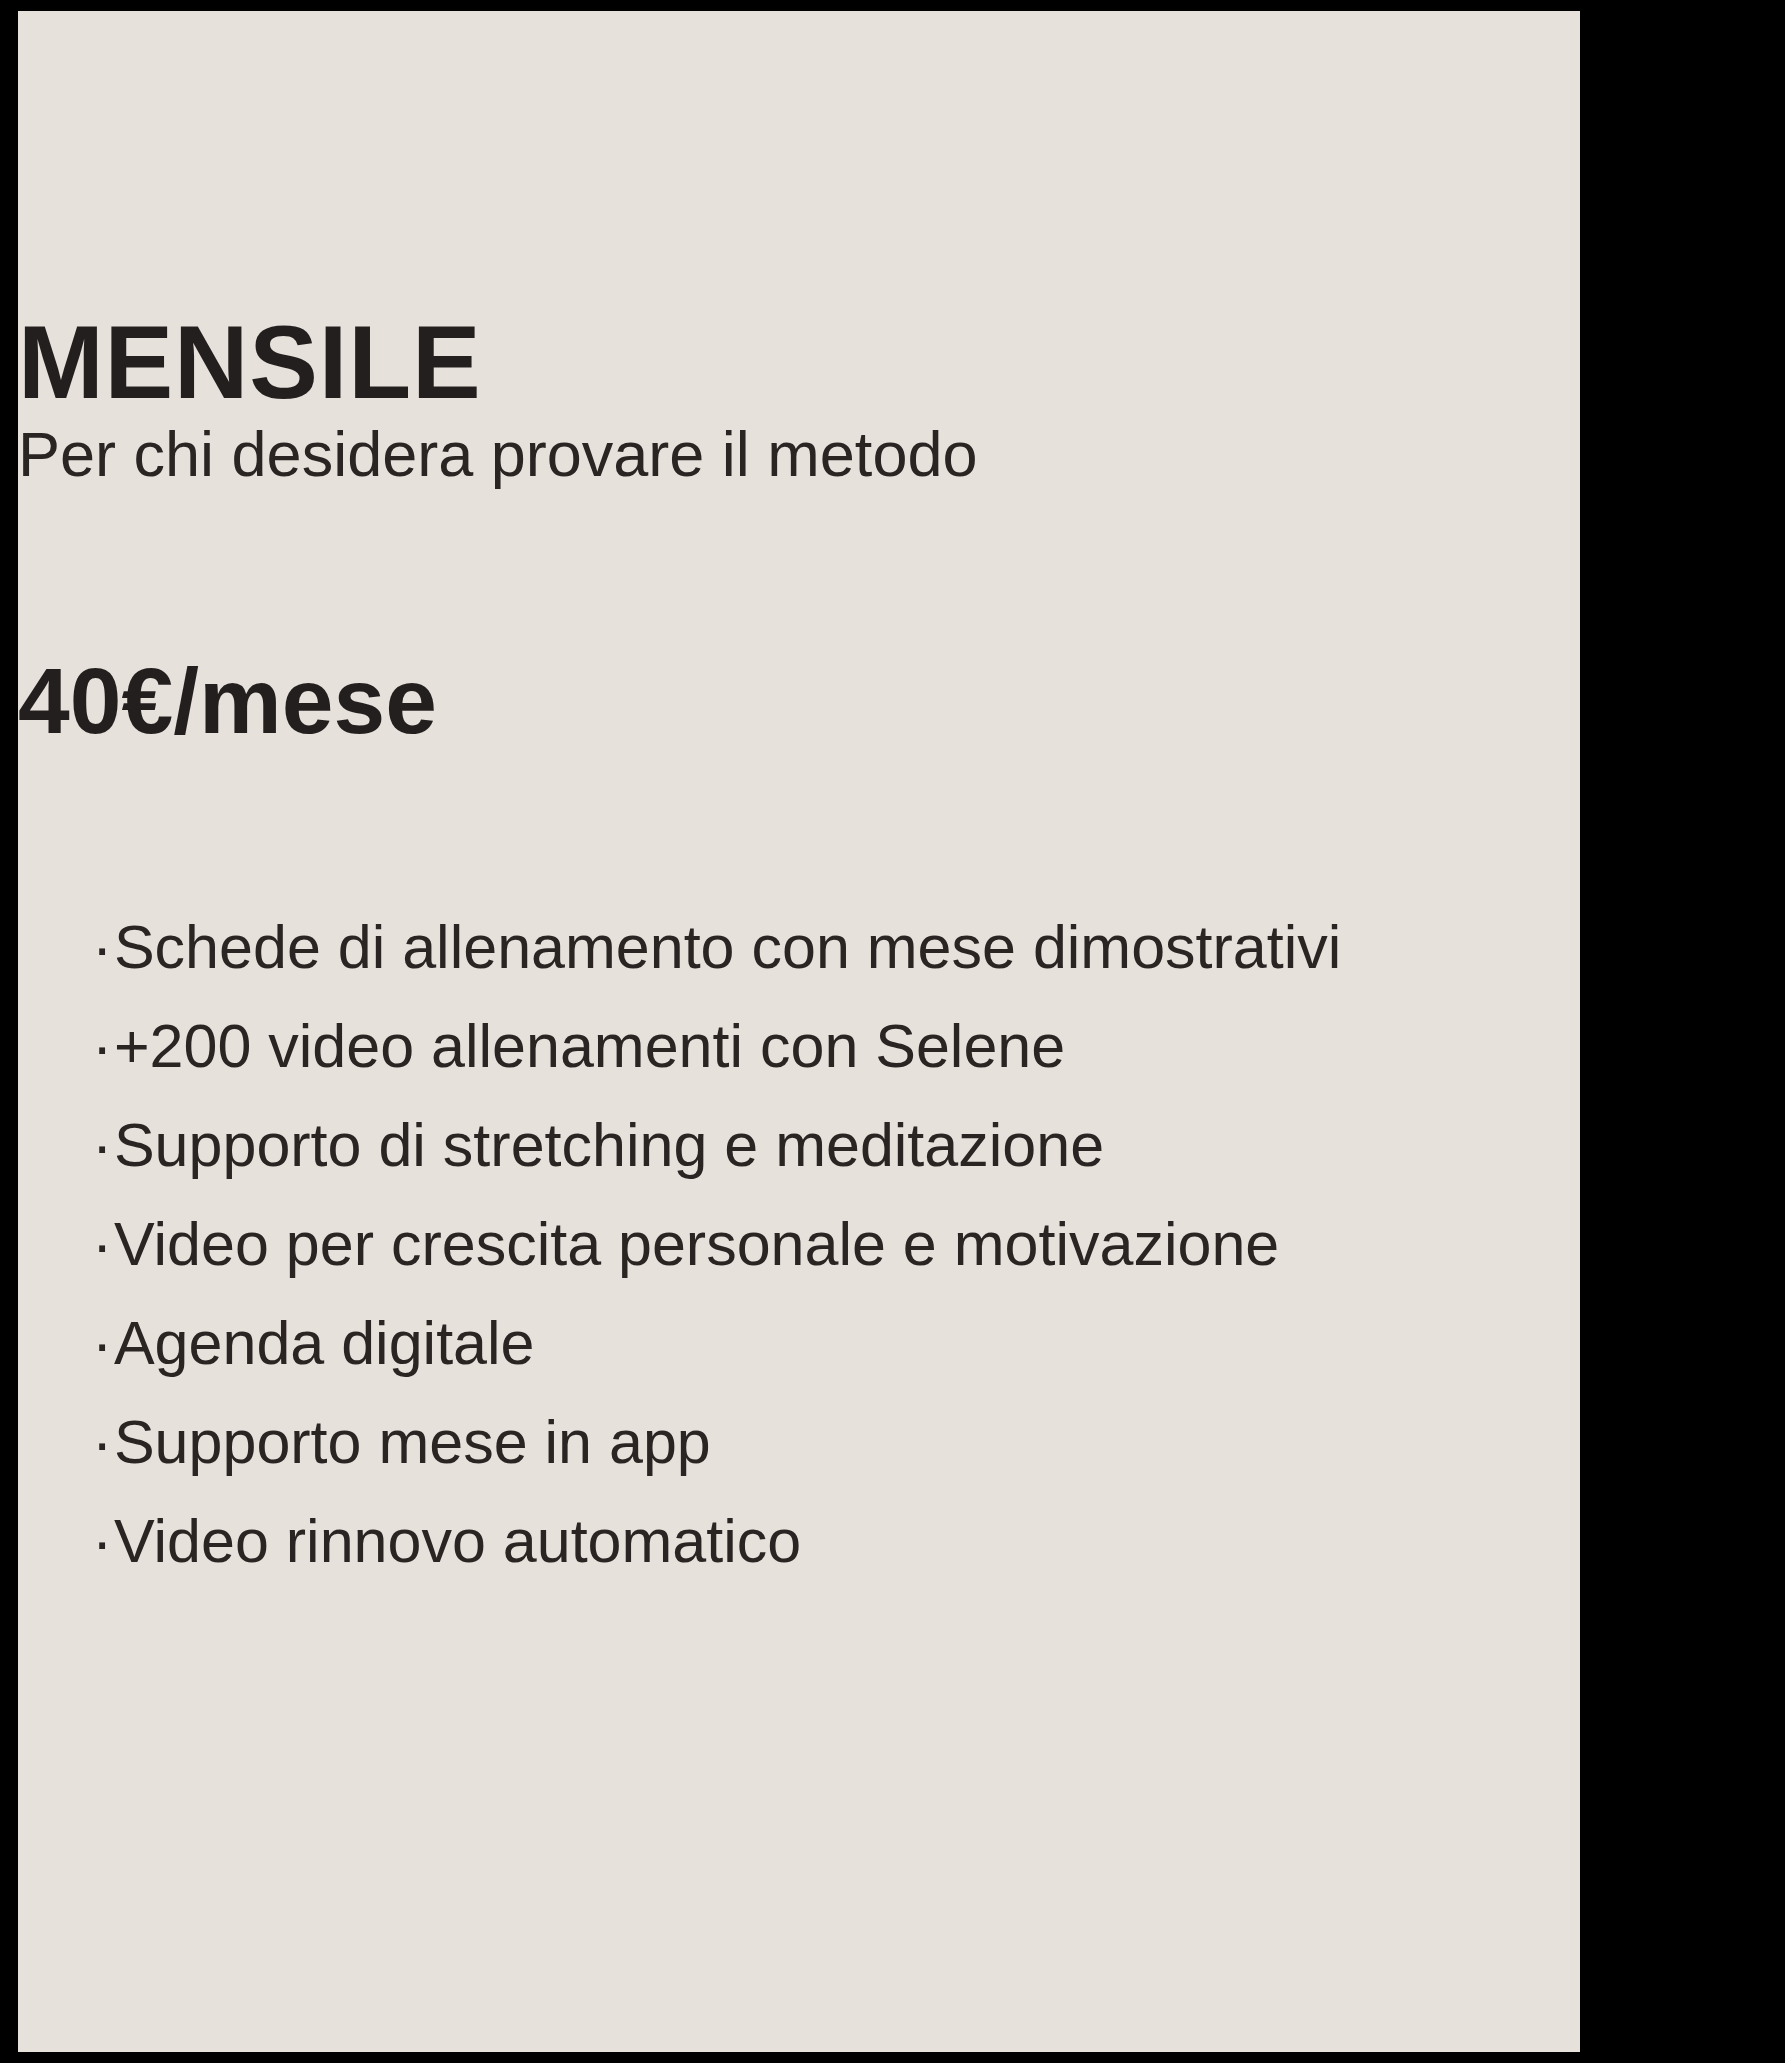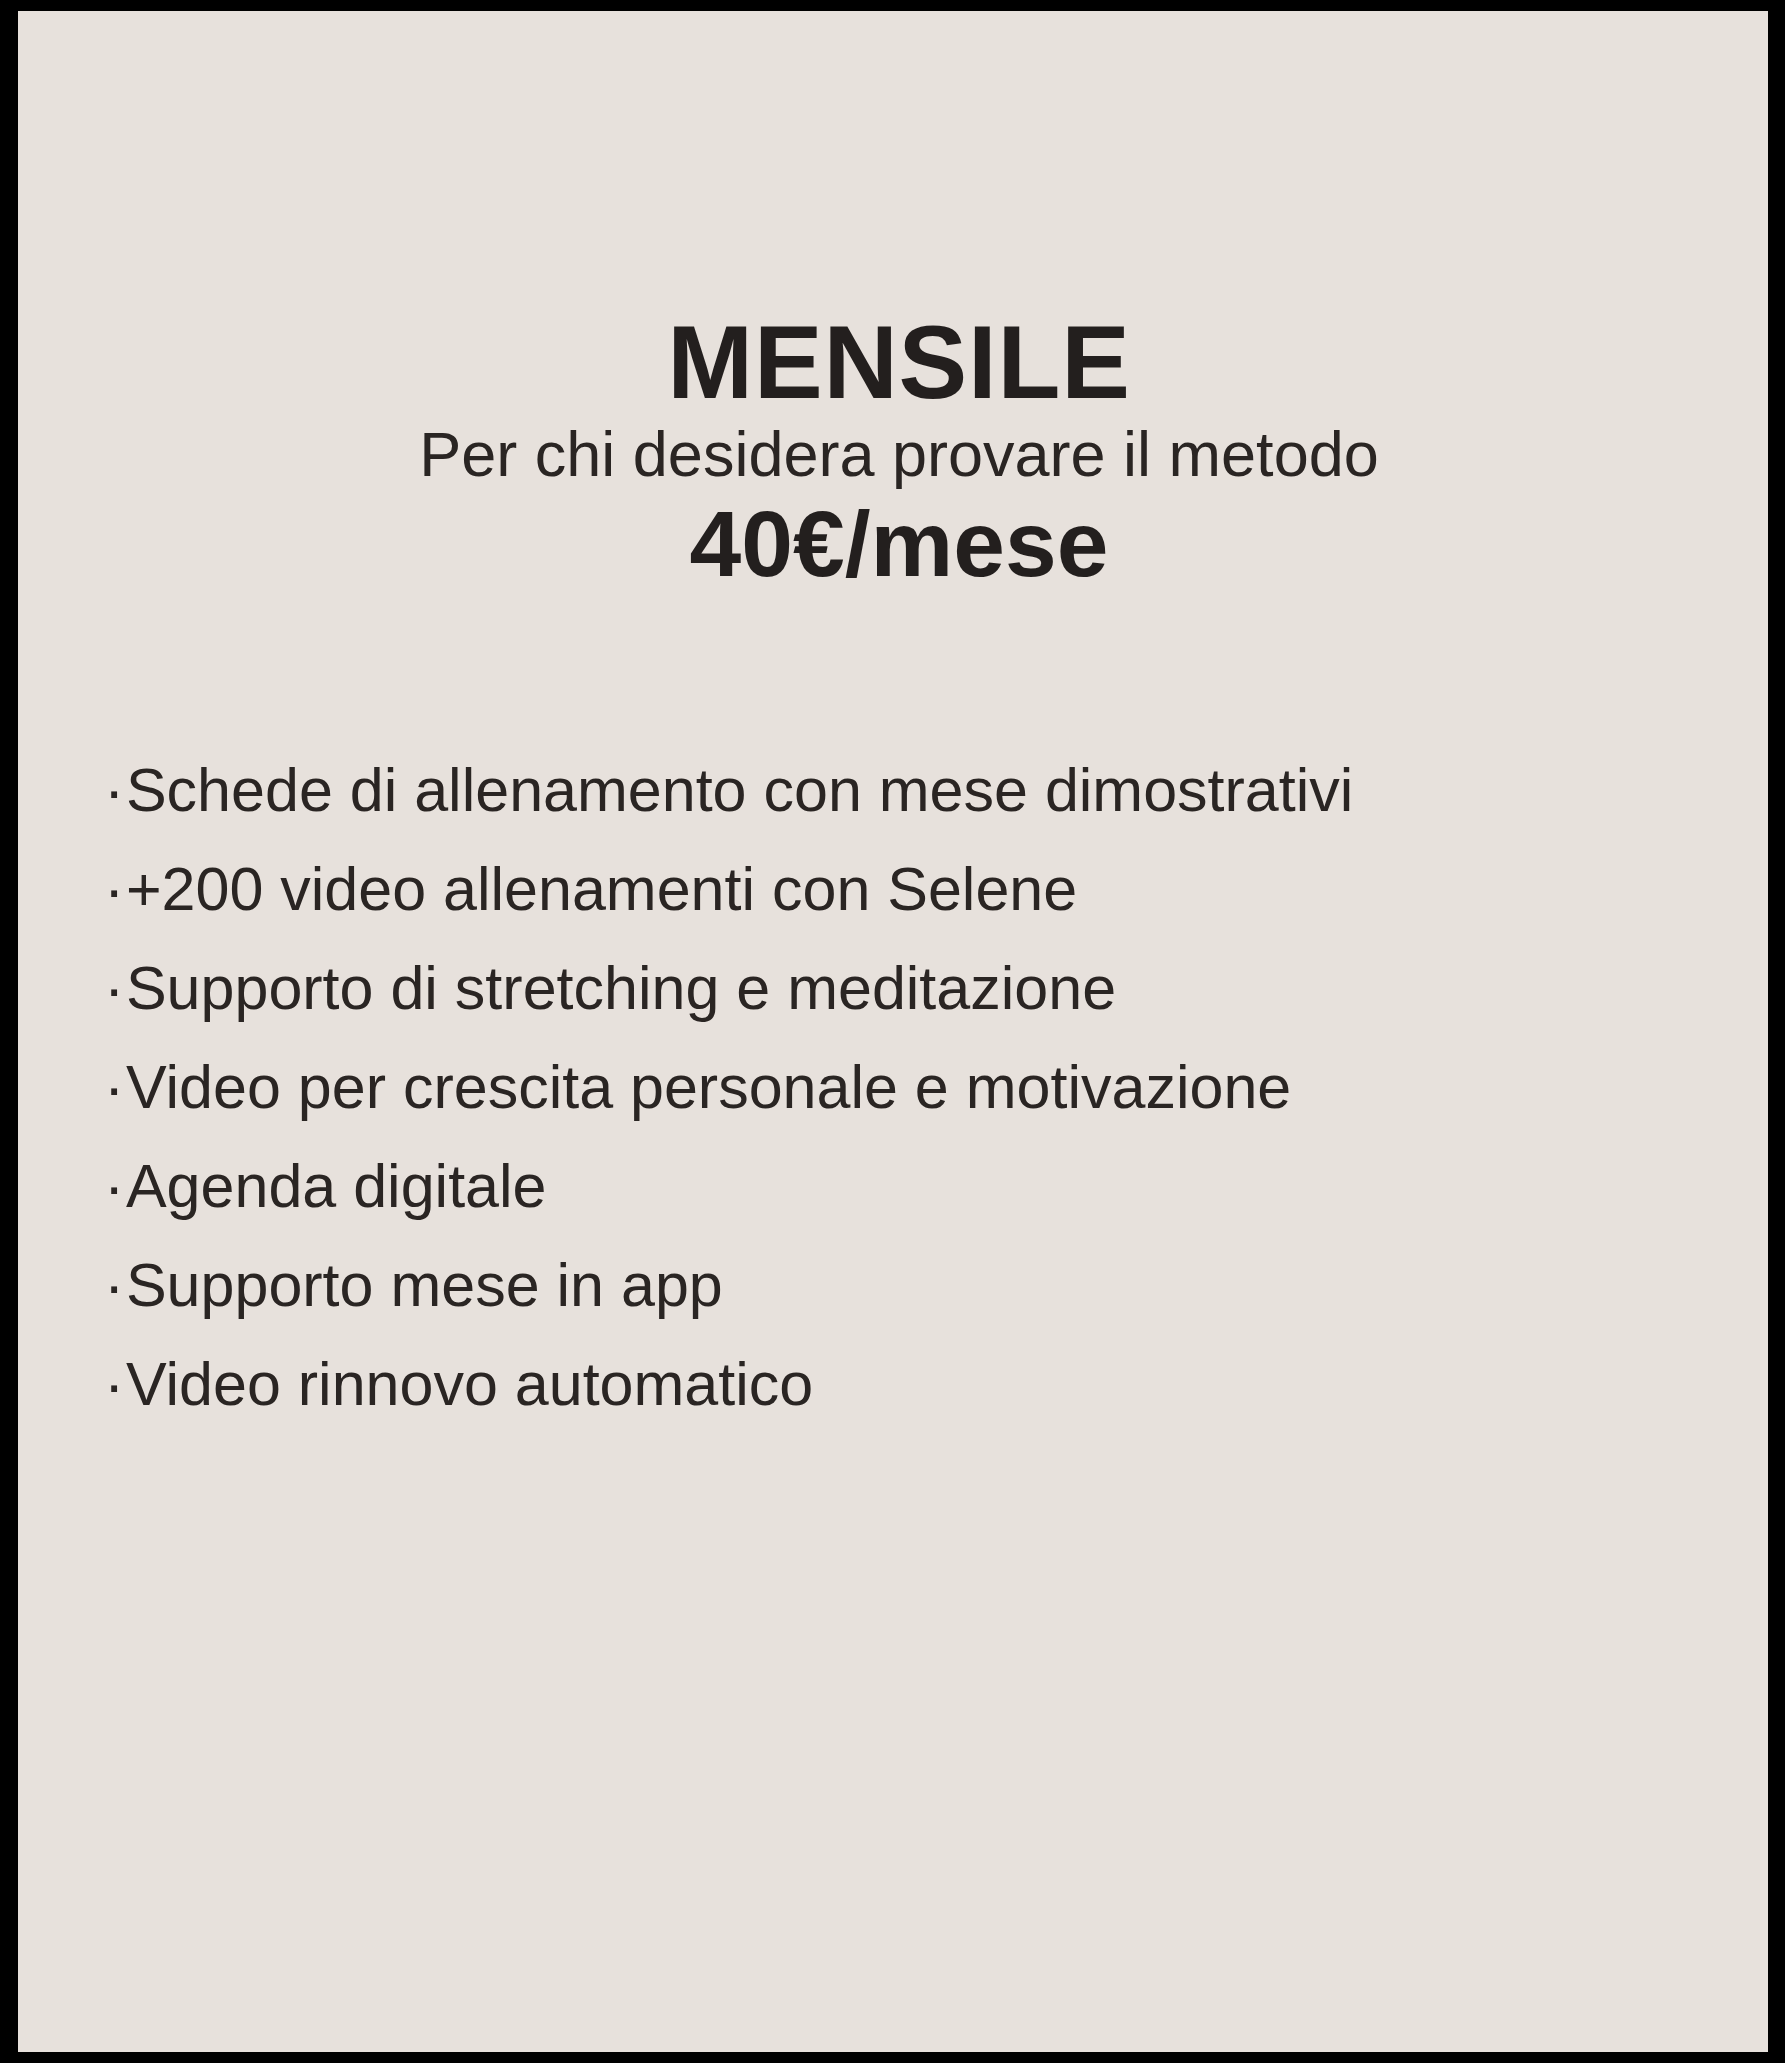--- a/index.html
+++ b/index.html
@@ -11,28 +11,27 @@
     width: 1786px;
     height: 2064px;
     font-family: "Liberation Sans", sans-serif;
     -webkit-font-smoothing: antialiased;
   }
 
   .pricing-card {
     position: absolute;
     left: 18px;
     top: 11.3px;
-    width: 1750px;
+    width: 1562px;
     height: 2041px;
     background: #e7e1dc;
     box-sizing: border-box;
     display: flex;
     flex-direction: column;
-    align-items: center;
-    padding-left: 12px;
+    align-items: flex-start;
   }
 
   .plan-title {
     margin-top: 298px;
     font-size: 103px;
     font-weight: 700;
     letter-spacing: 0.8px;
     color: #231f1e;
     line-height: 1.05;
     text-align: center;
@@ -40,20 +39,21 @@
 
   .plan-subtitle {
     font-size: 63px;
     font-weight: 400;
     color: #2a2523;
     text-align: center;
     line-height: 1.2;
   }
 
   .plan-price {
+    margin-top: 157px;
     font-size: 93px;
     font-weight: 700;
     color: #231f1e;
     text-align: center;
     line-height: 1.1;
   }
 
   .features {
     margin-top: 165px;
     width: 100%;

